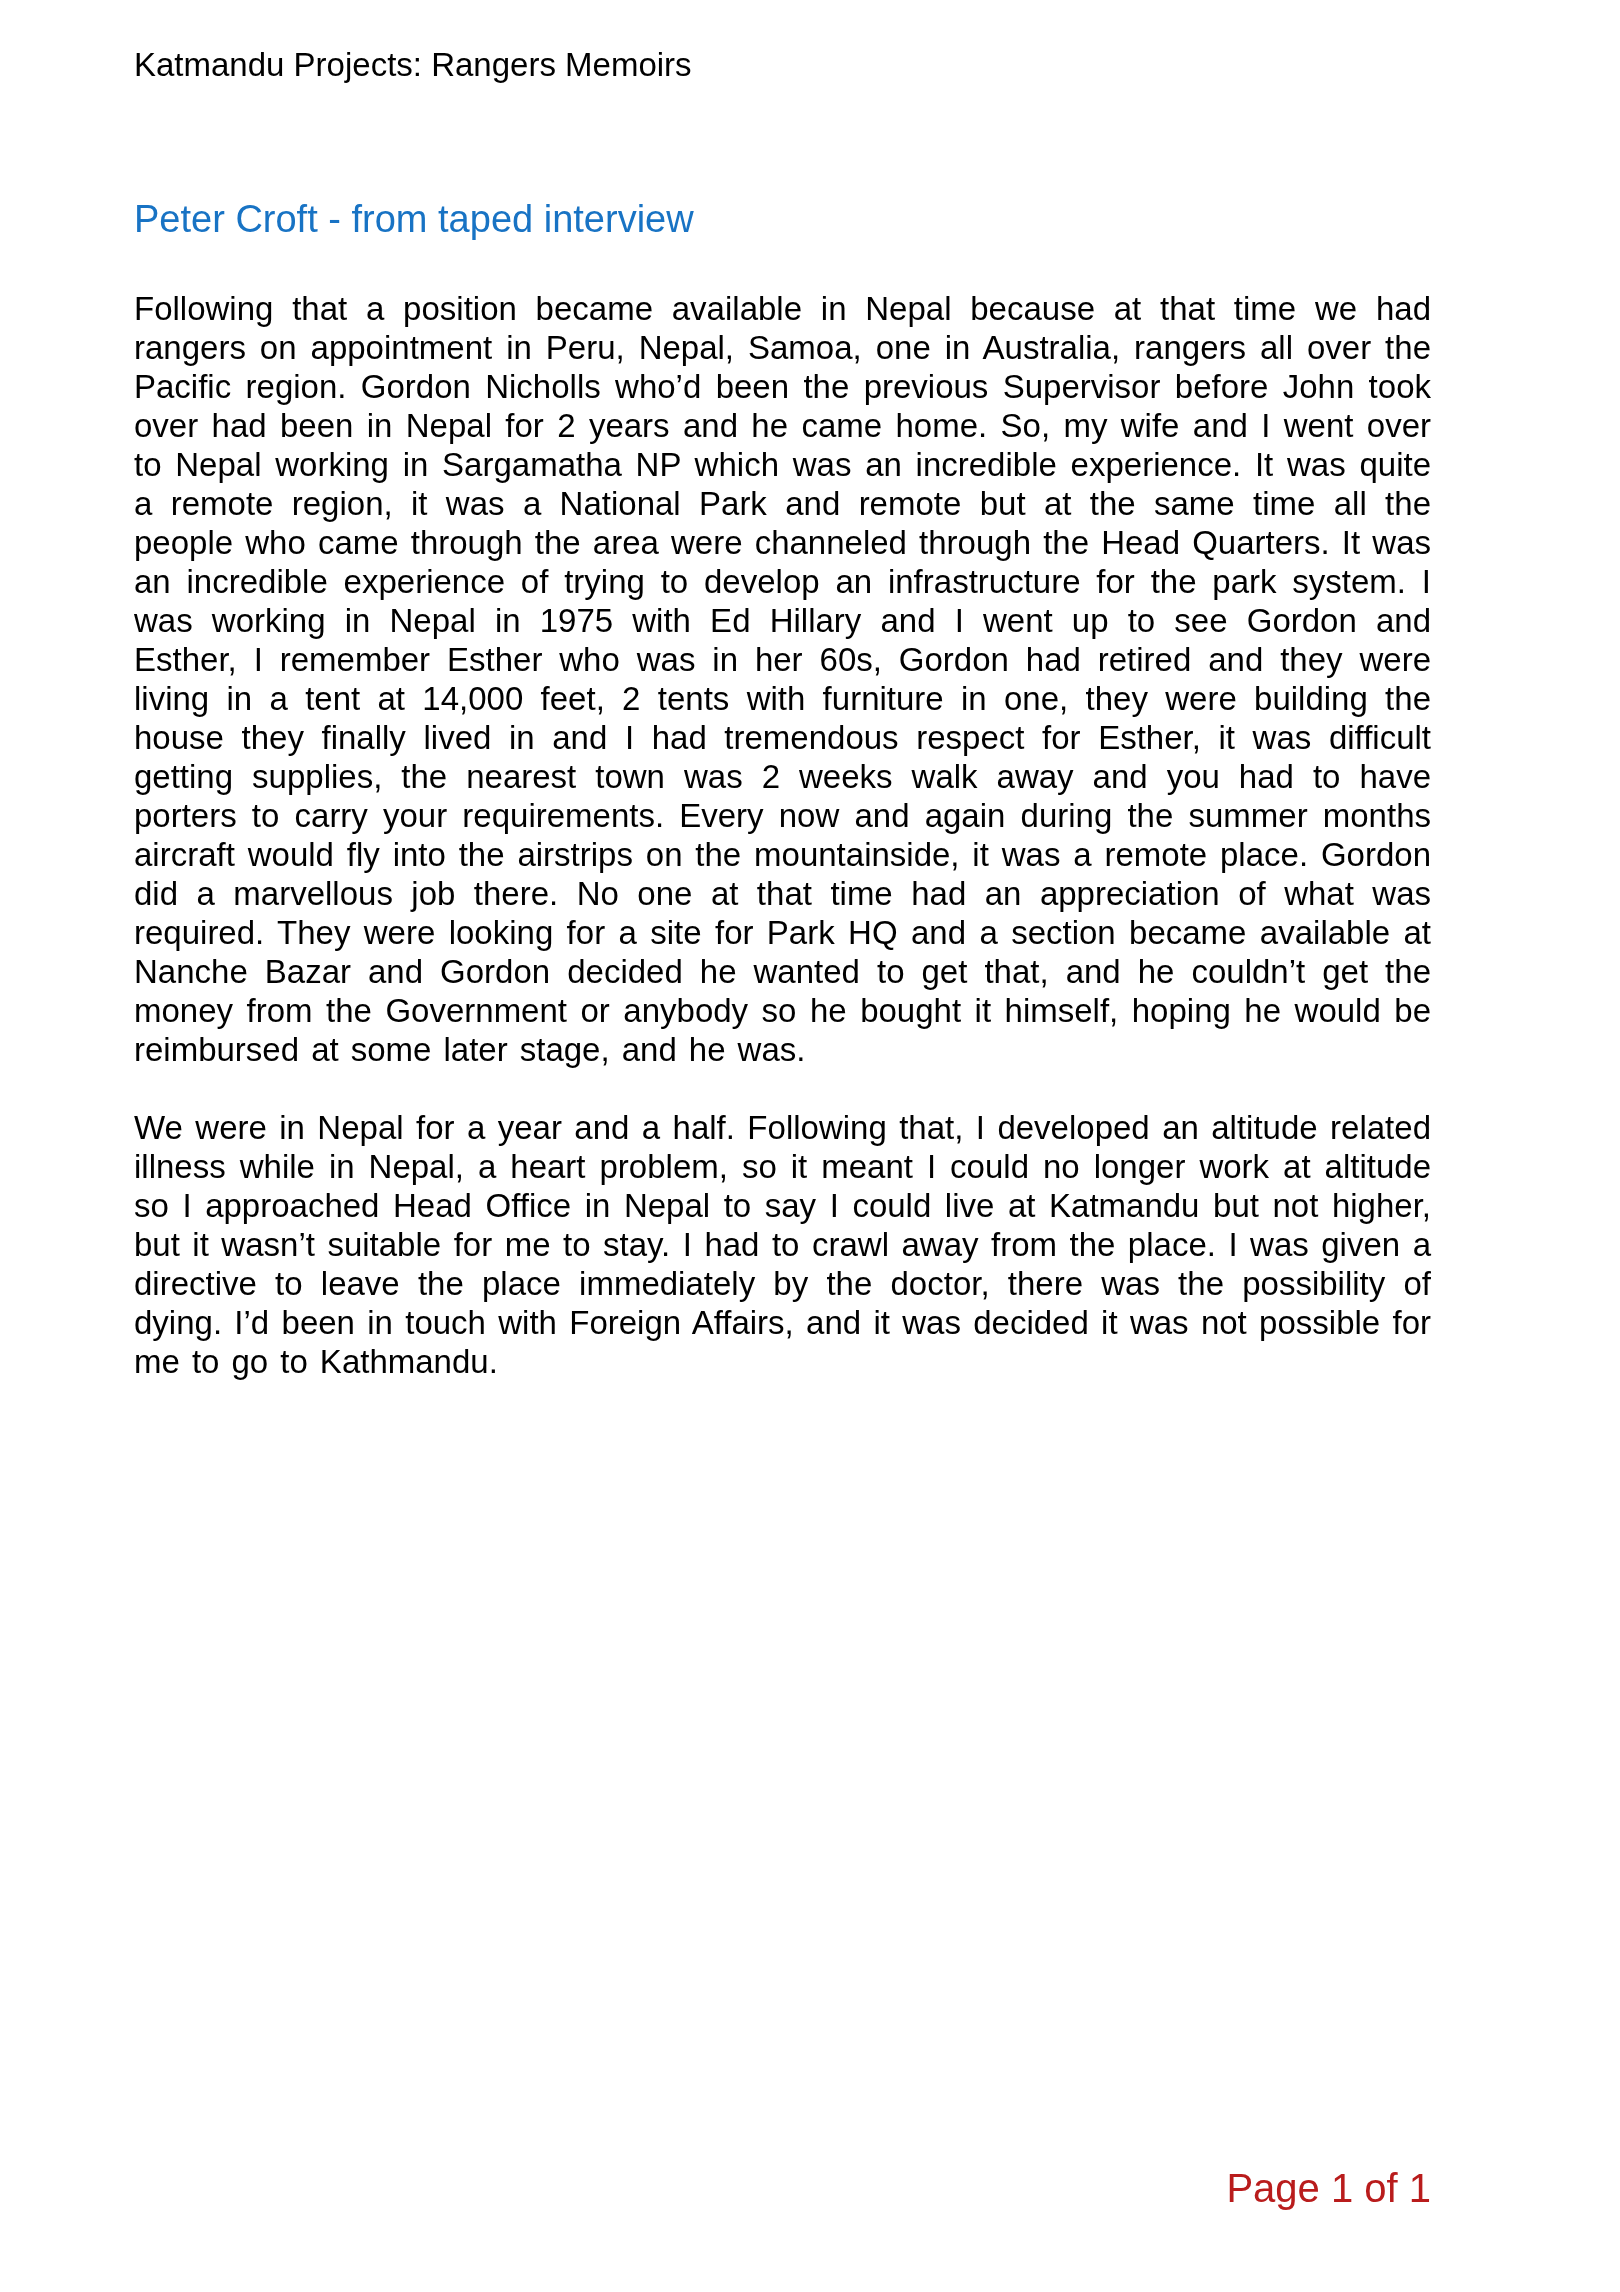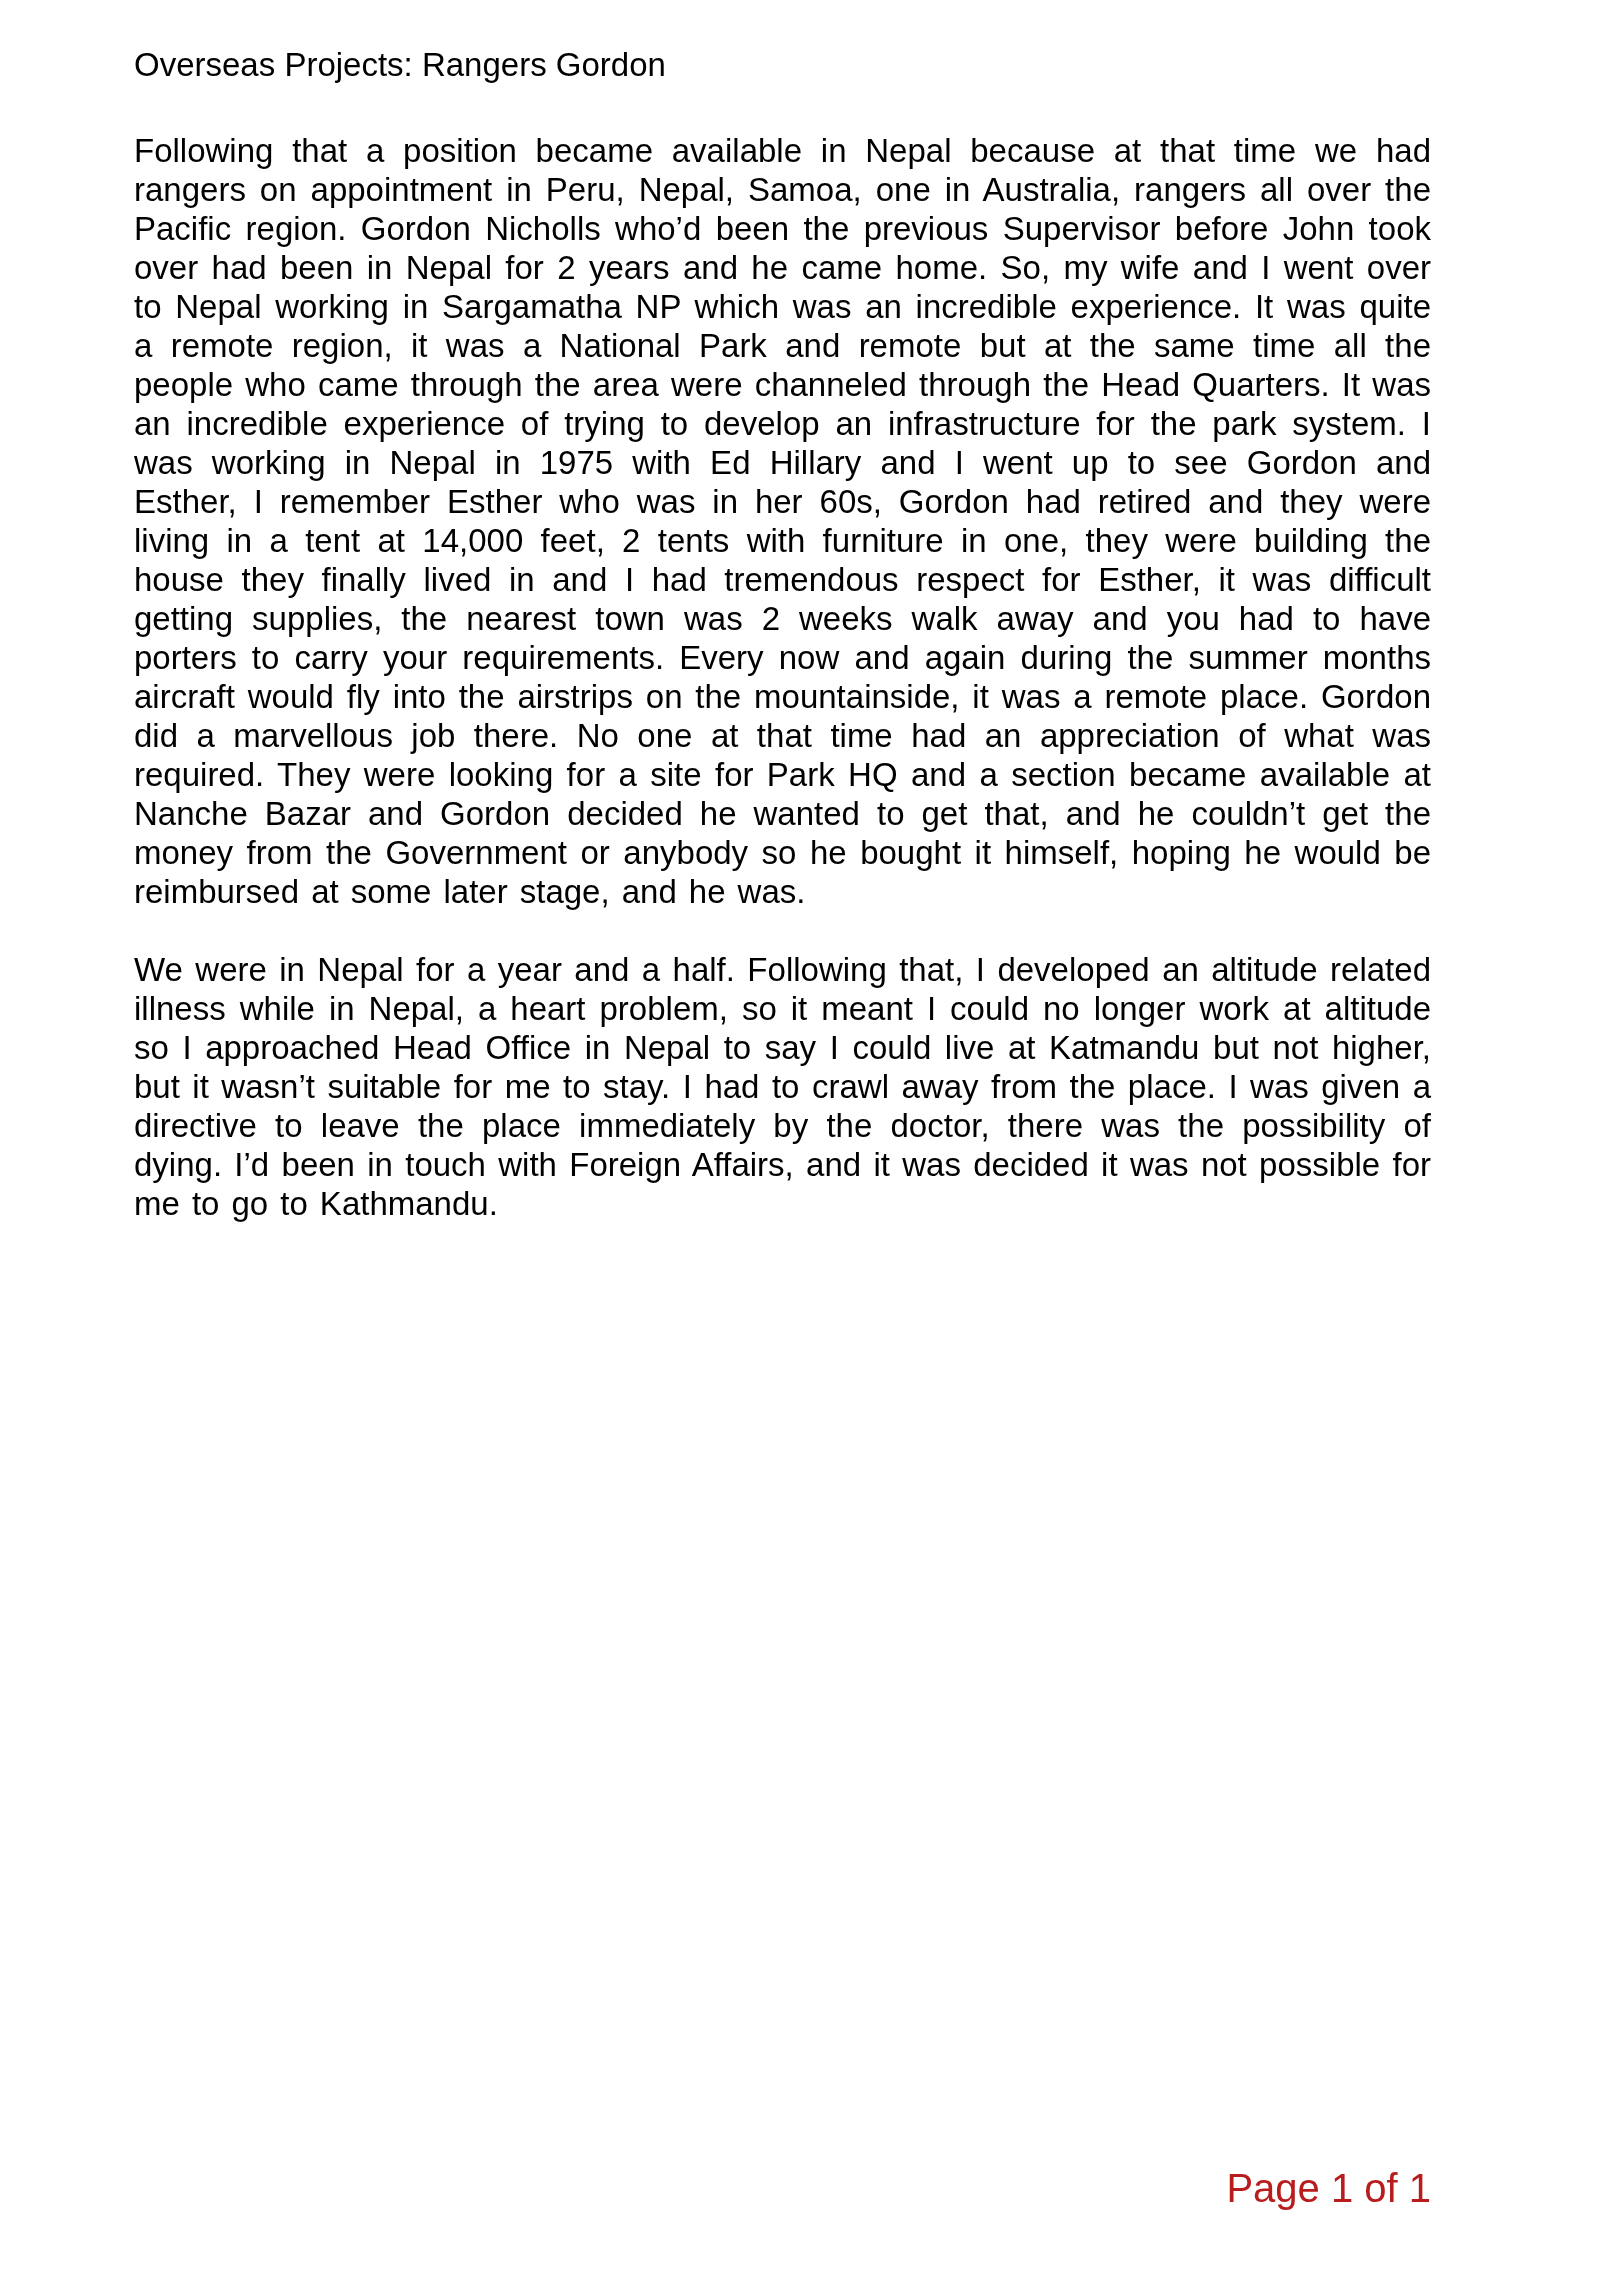--- a/index.html
+++ b/index.html
@@ -55,22 +55,23 @@
     font-size: 40px;
     line-height: 37px;
     color: #b91c1c;
   }
 </style>
 </head>
 <body>
 
 <div class="page">
   <div class="content">
-    <h1 class="doc-title">Overseas Projects: Rangers Gordon</h1>
+    <h1 class="doc-title">Katmandu Projects: Rangers Memoirs</h1>
 
+    <h2 class="section-heading" style="color: rgb(24, 115, 196);">Peter Croft -  from taped interview</h2>
 
     <div class="body-text">
       <p class="para">Following that a position became available in Nepal because at that time we had rangers on appointment in Peru, Nepal, Samoa, one in Australia, rangers all over the Pacific region. Gordon Nicholls who’d been the previous Supervisor before John took over had been in Nepal for 2 years and he came home. So, my wife and I went over to Nepal working in Sargamatha NP which was an incredible experience. It was quite a remote region, it was a National Park and remote but at the same time all the people who came through the area were channeled through the Head Quarters. It was an incredible experience of trying to develop an infrastructure for the park system. I was working in Nepal in 1975 with Ed Hillary and I went up to see Gordon and Esther, I remember Esther who was in her 60s, Gordon had retired and they were living in a tent at 14,000 feet, 2 tents with furniture in one, they were building the house they finally lived in and I had tremendous respect for Esther, it was difficult getting supplies, the nearest town was 2 weeks walk away and you had to have porters to carry your requirements. Every now and again during the summer months aircraft would fly into the airstrips on the mountainside, it was a remote place. Gordon did a marvellous job there. No one at that time had an appreciation of what was required. They were looking for a site for Park HQ and a section became available at Nanche Bazar and Gordon decided he wanted to get that, and he couldn’t get the money from the Government or anybody so he bought it himself, hoping he would be reimbursed at some later stage, and he was.</p>
       <p class="para">We were in Nepal for a year and a half. Following that, I developed an altitude related illness while in Nepal, a heart problem, so it meant I could no longer work at altitude so I approached Head Office in Nepal to say I could live at Katmandu but not higher, but it wasn’t suitable for me to stay. I had to crawl away from the place. I was given a directive to leave the place immediately by the doctor, there was the possibility of dying. I’d been in touch with Foreign Affairs, and it was decided it was not possible for me to go to Kathmandu.</p>
     </div>
   </div>
 
   <div class="footer">Page 1 of 1</div>
 </div>
 

